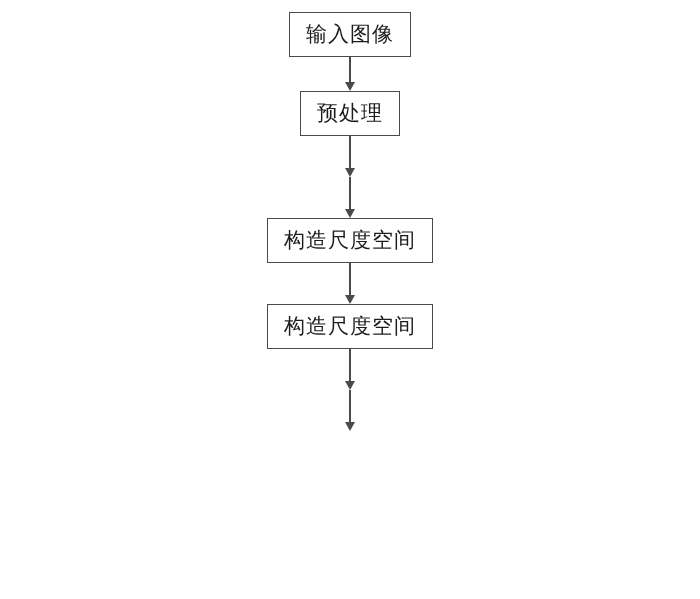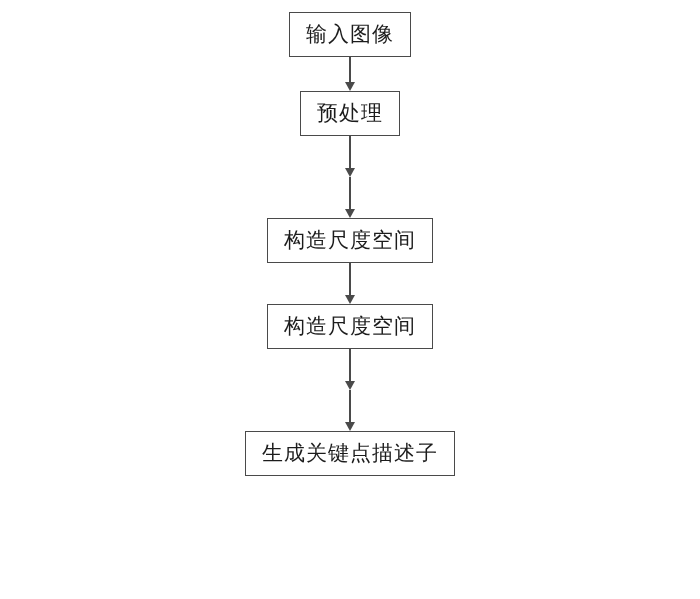--- a/index.html
+++ b/index.html
@@ -93,15 +93,14 @@
     <div class="shaft"></div>
     <div class="head"></div>
   </div>
 
 
   <div class="arrow">
     <div class="shaft"></div>
     <div class="head"></div>
   </div>
 
-  <div class="flow-node">生成关键点描述子</div>
 
 </div>
 
 </body></html>

